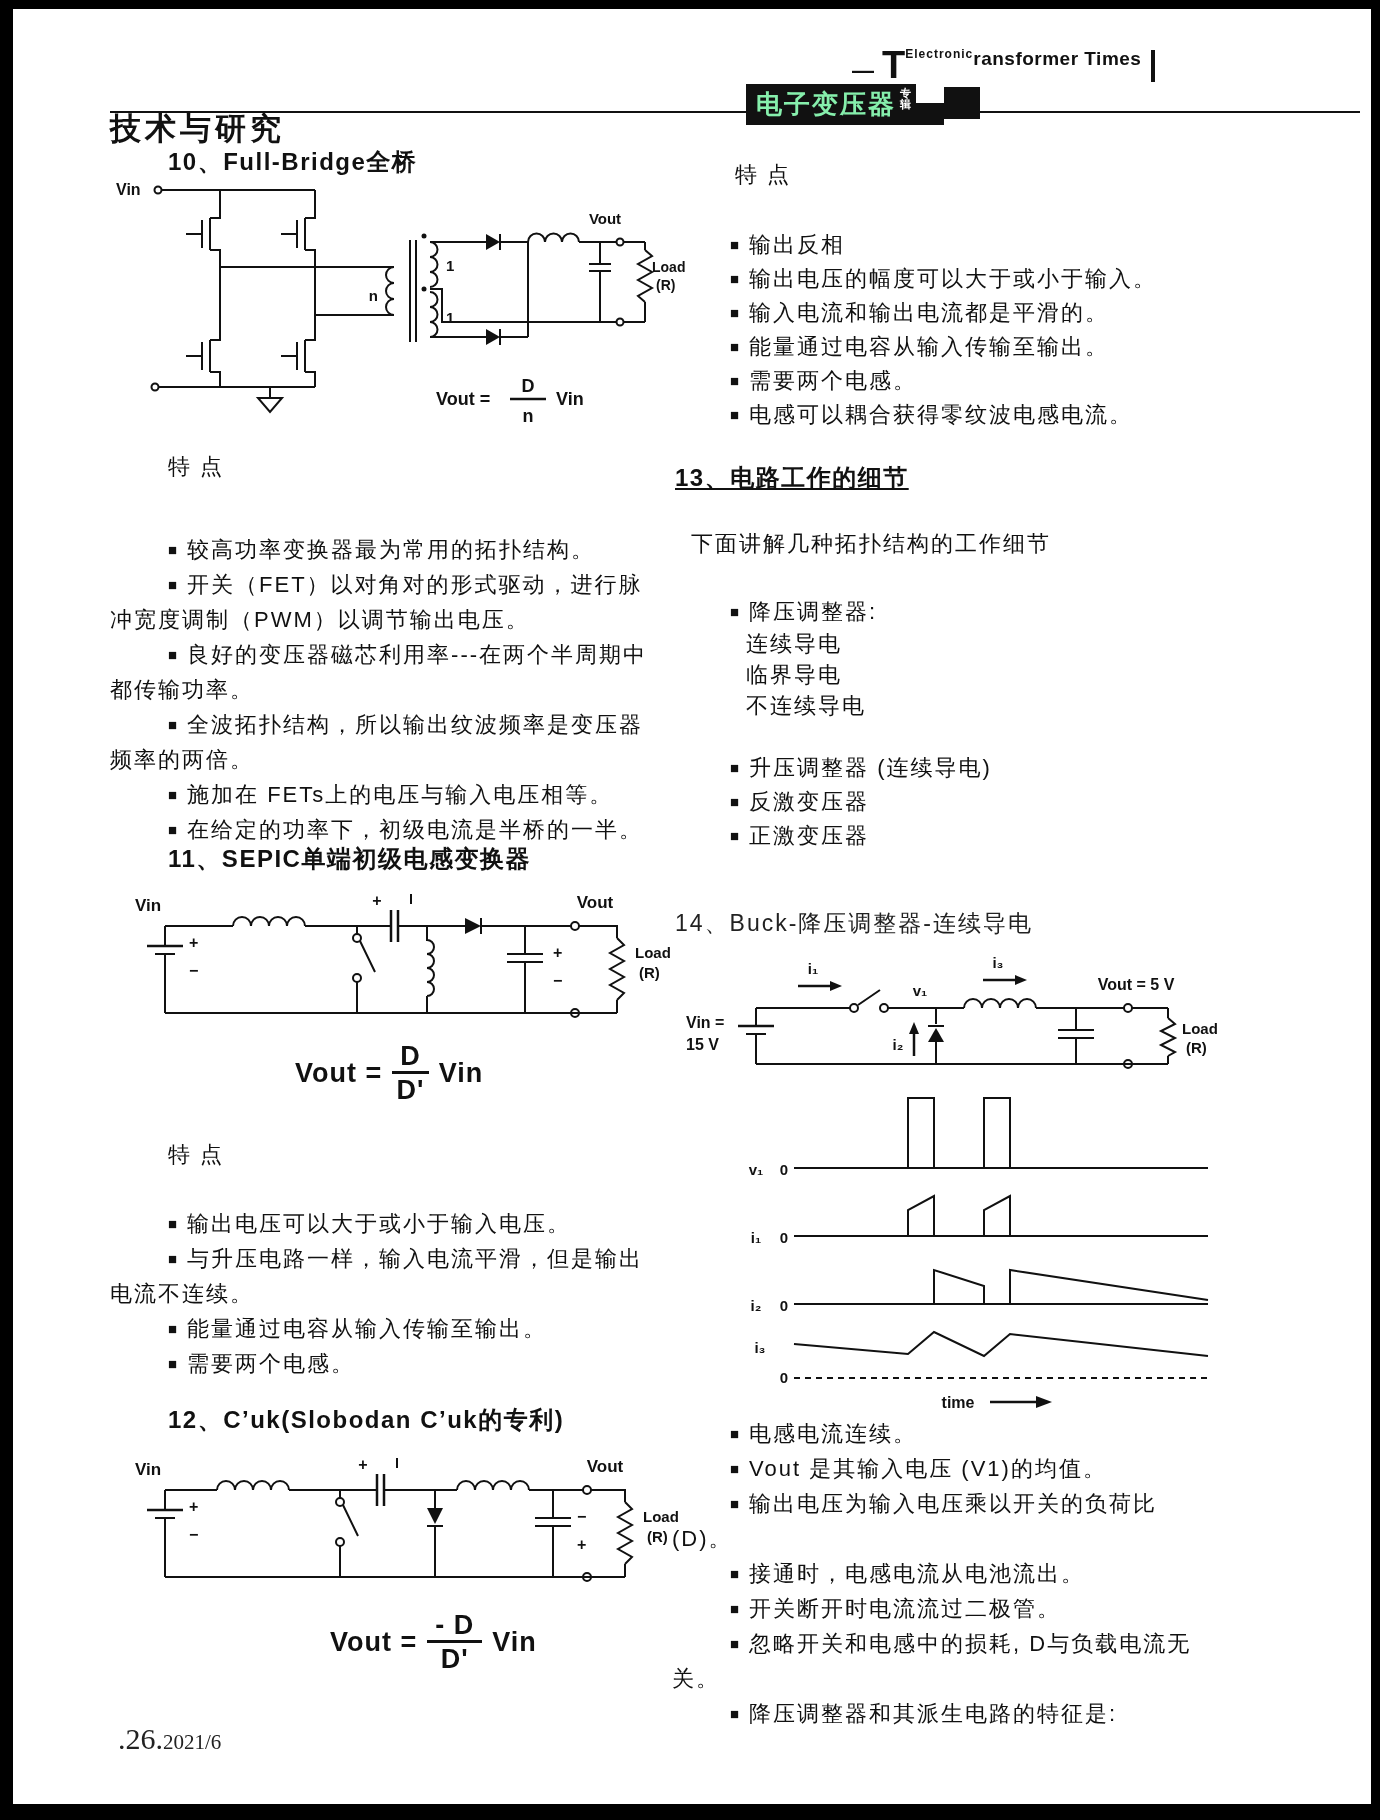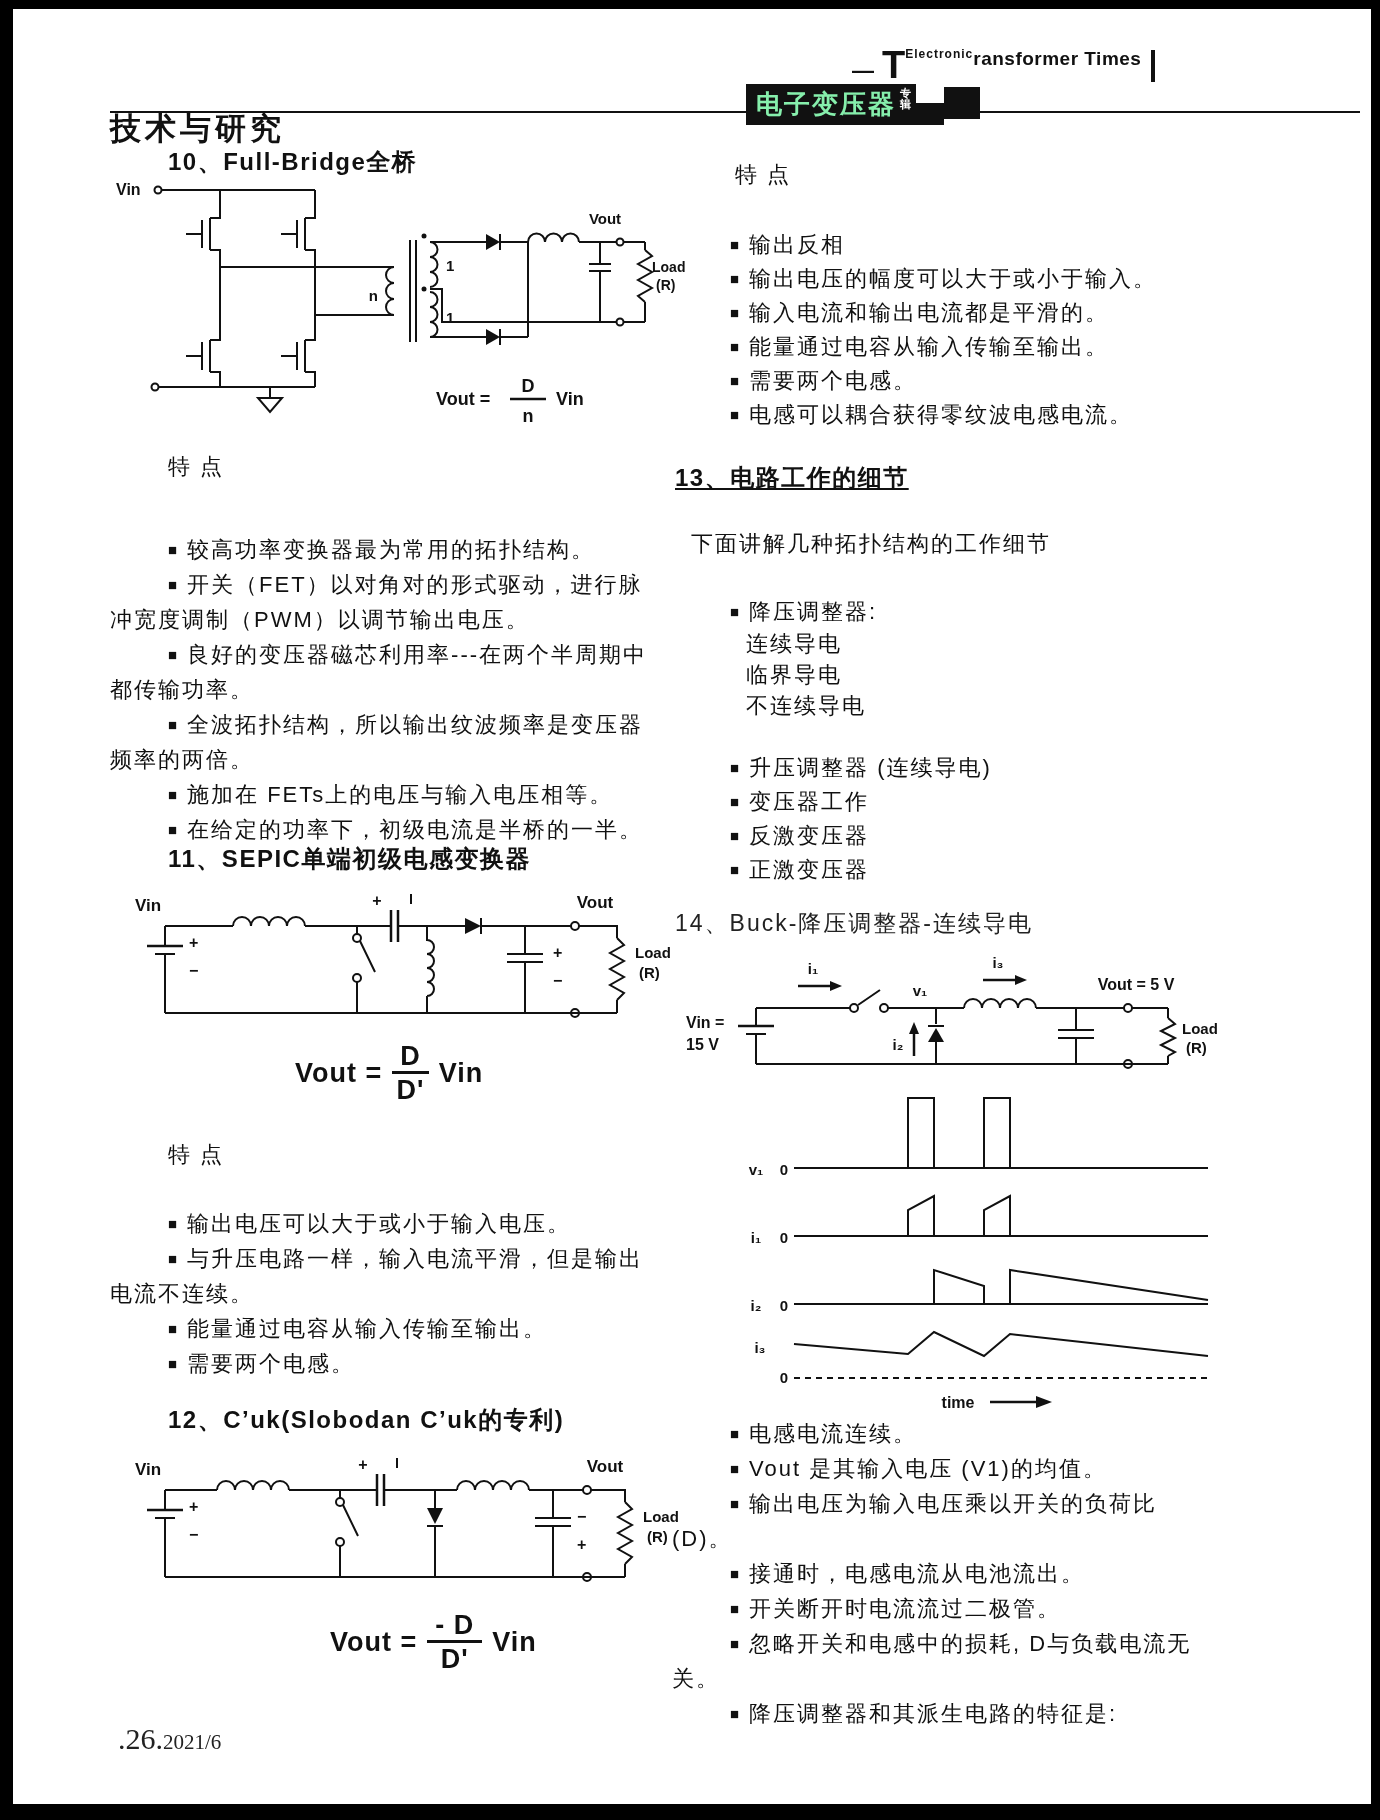--- a/index.html
+++ b/index.html
@@ -280,21 +280,20 @@
 
   <div class="abs body-text" style="left:672px;top:596px;width:548px;">
     <p style="line-height:32px;"><span class="sq">■</span><span>降压调整器:</span></p>
     <div class="modes">
       <div>连续导电</div>
       <div>临界导电</div>
       <div>不连续导电</div>
     </div>
     <div class="gap-items" style="margin-top:30px;">
       <p><span class="sq">■</span><span>升压调整器 (连续导电)</span></p>
-      <p><span class="sq">■</span><span>变压器工作</span></p>
       <p><span class="sq">■</span><span>反激变压器</span></p>
       <p><span class="sq">■</span><span>正激变压器</span></p>
     </div>
   </div>
 
   <div class="abs sec-title-normal" style="left:675px;top:908px;">14、Buck-降压调整器-连续导电</div>
 
   <svg class="abs" style="left:668px;top:946px;" width="552" height="162" viewBox="0 0 552 162">
     <text class="svgt" x="145" y="28" font-size="15" text-anchor="middle">i₁</text>
     <path class="w25" d="M130,40 H162"></path>

